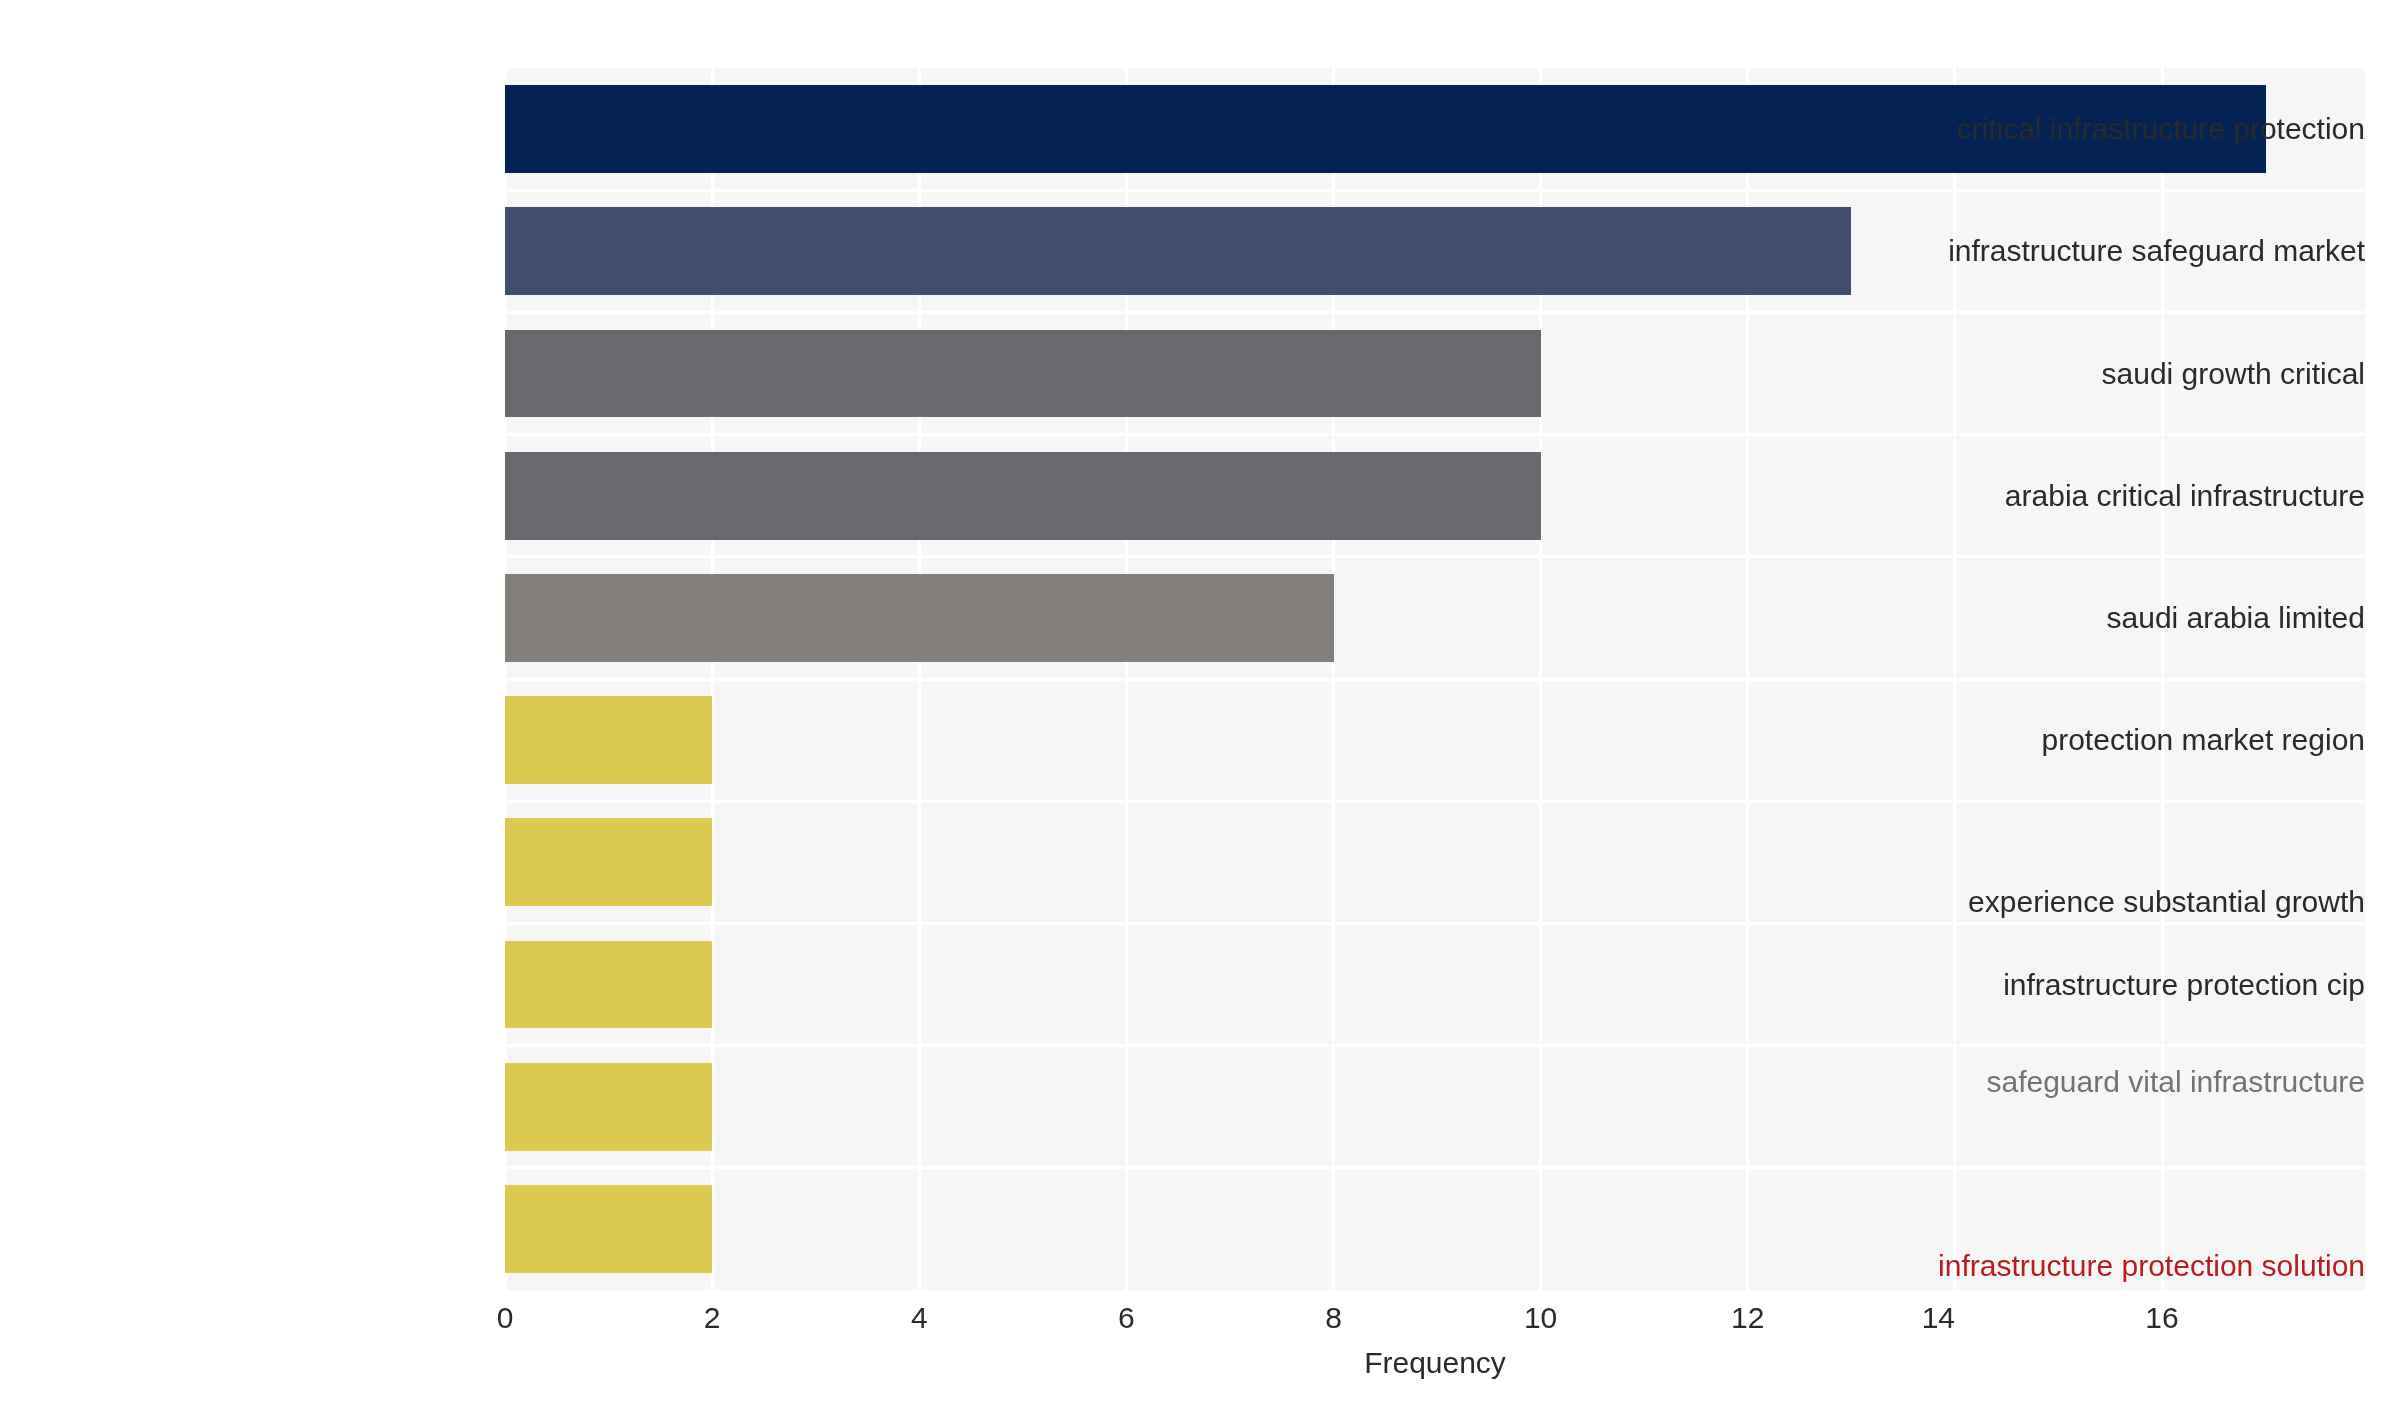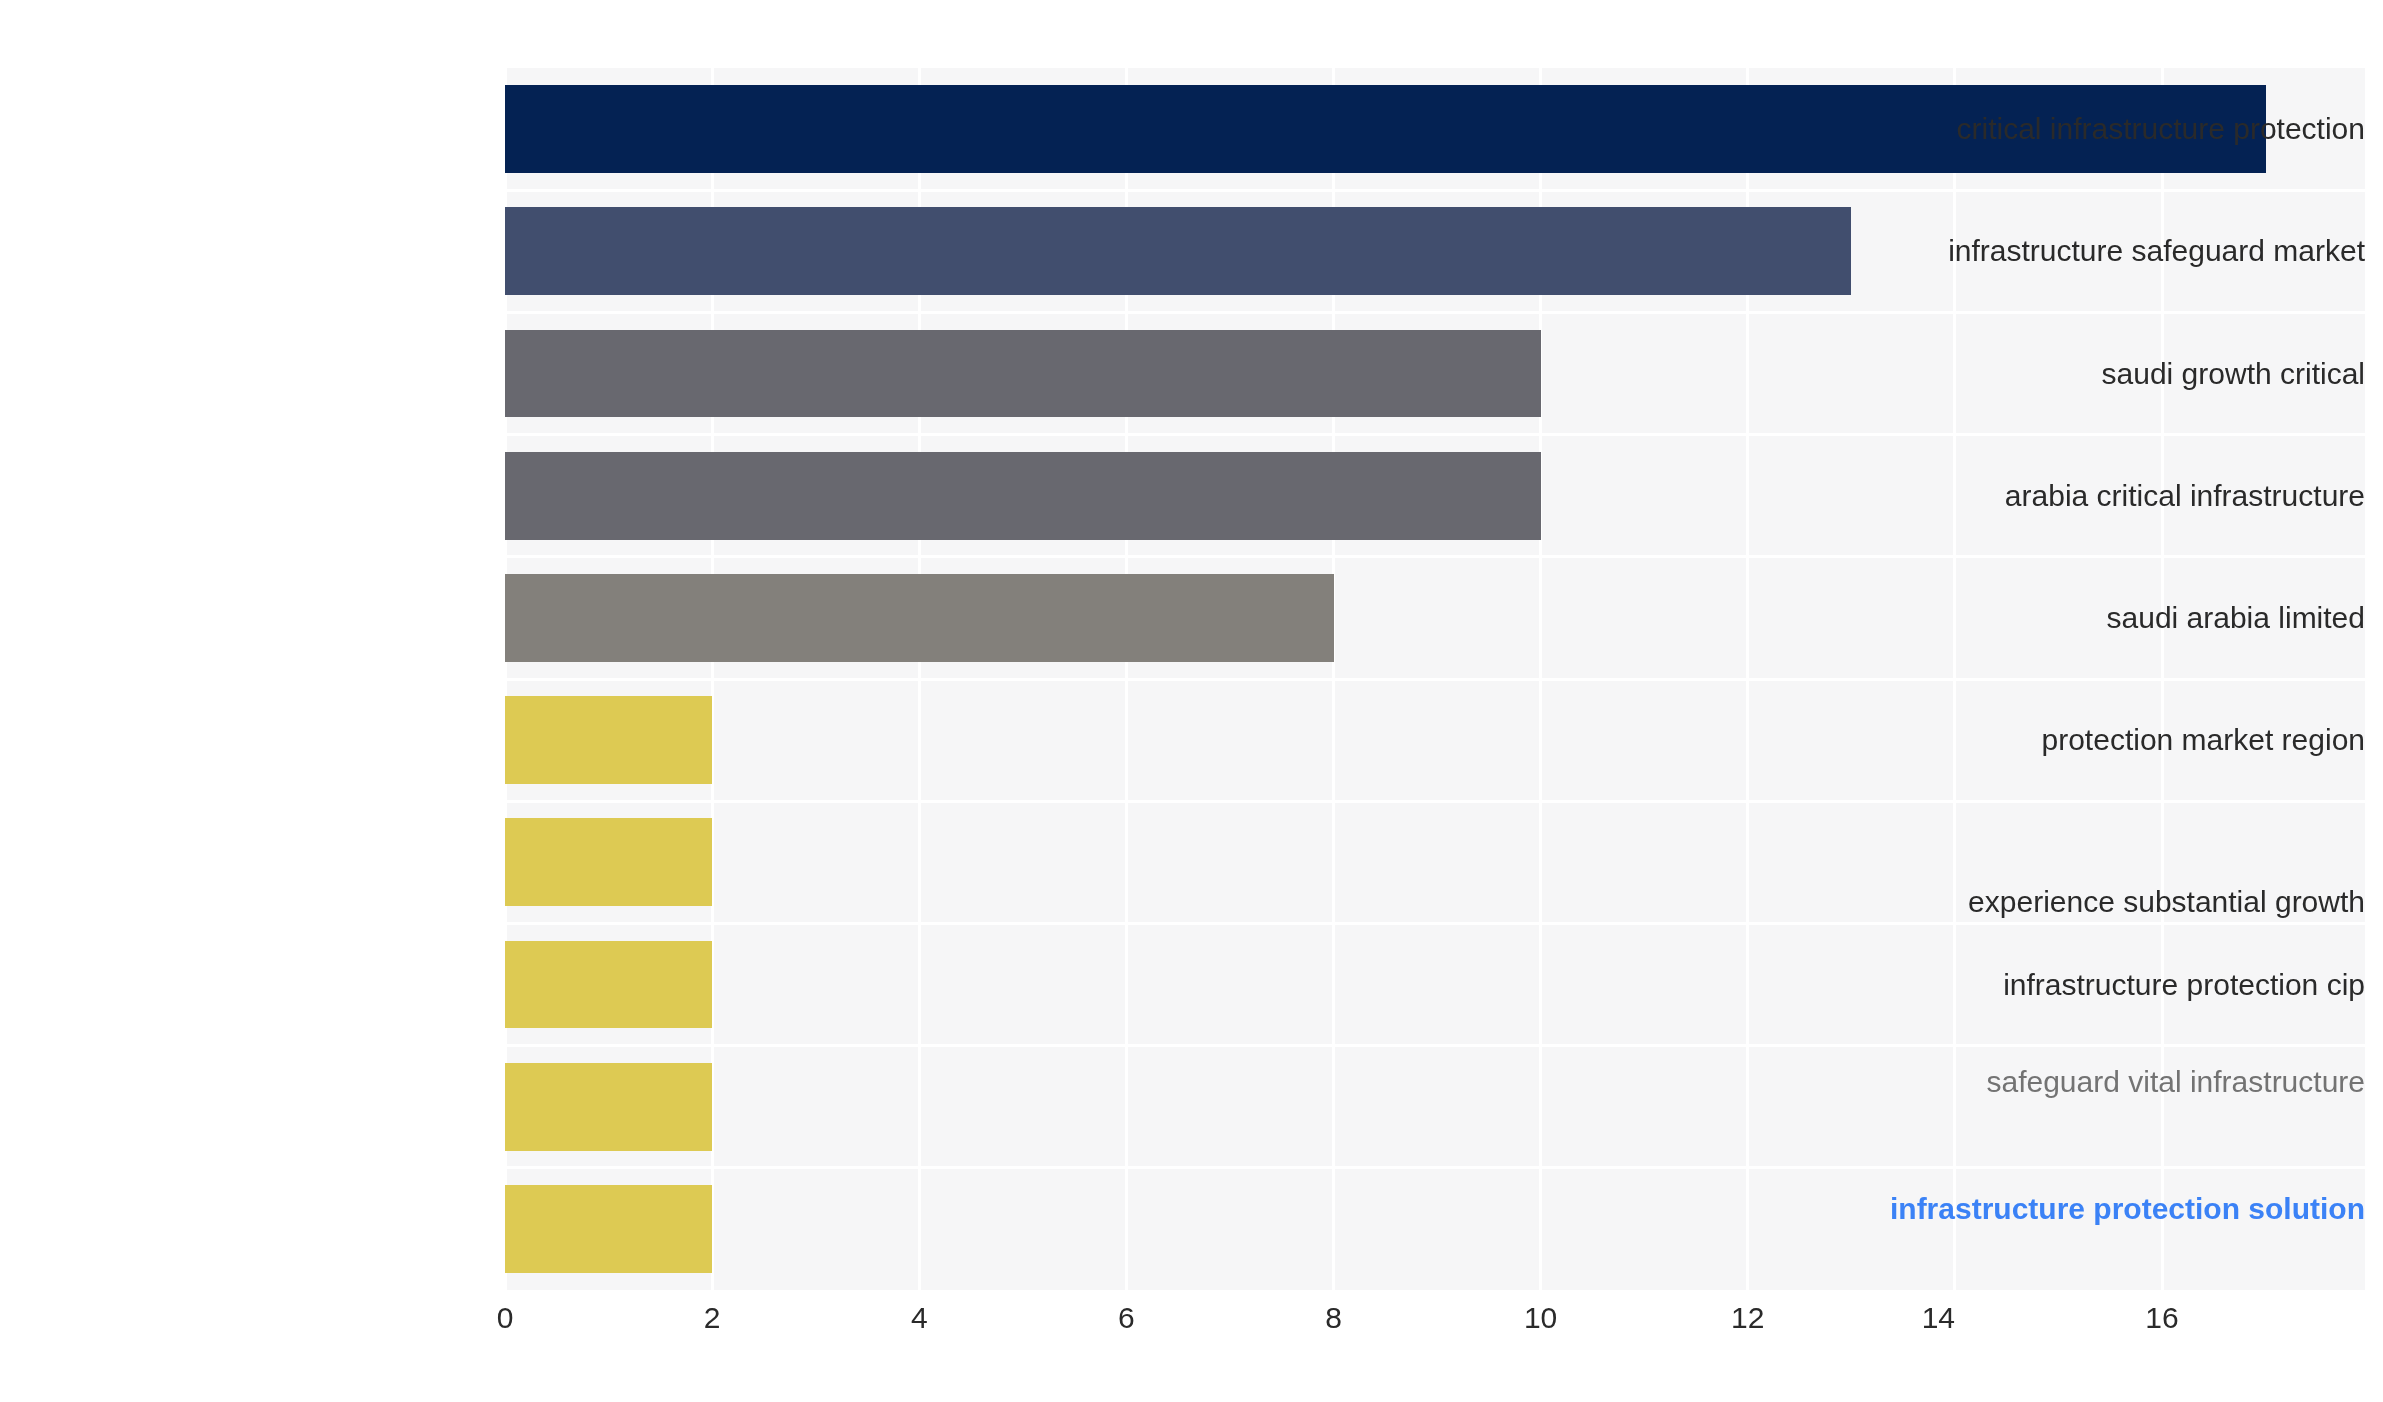--- a/index.html
+++ b/index.html
@@ -178,28 +178,29 @@
   <div id="ytick-labels">
       <div class="ytick-label" style="top: 112.1px; color: rgb(42, 42, 42);">critical infrastructure protection</div>
       <div class="ytick-label" style="top: 234.3px; color: rgb(42, 42, 42);">infrastructure safeguard market</div>
       <div class="ytick-label" style="top: 356.5px; color: rgb(42, 42, 42);">saudi growth critical</div>
       <div class="ytick-label" style="top: 478.7px; color: rgb(42, 42, 42);">arabia critical infrastructure</div>
       <div class="ytick-label" style="top: 600.9px; color: rgb(42, 42, 42);">saudi arabia limited</div>
       <div class="ytick-label" style="top: 723.1px; color: rgb(42, 42, 42);">protection market region</div>
       <div class="ytick-label" style="top: 845.3px; color: rgb(42, 42, 42); margin-top: 40px;">experience substantial growth</div>
       <div class="ytick-label" style="top: 967.5px; color: rgb(42, 42, 42);">infrastructure protection cip</div>
       <div class="ytick-label" style="top: 1065px; color: #737373;">safeguard vital infrastructure</div>
-      <div class="ytick-label" style="top: 1192px; color: #3b82f6; font-weight: bold;">infrastructure protection solution</div>
+      <div class="ytick-label" style="top: 1249px; color: #b91c1c;">infrastructure protection solution</div>
     </div>
   <div id="xtick-labels">
       <div class="xtick-label" style="left: 505px; color: rgb(42, 42, 42);">0</div>
       <div class="xtick-label" style="left: 712.127px; color: rgb(42, 42, 42);">2</div>
       <div class="xtick-label" style="left: 919.254px; color: rgb(42, 42, 42);">4</div>
       <div class="xtick-label" style="left: 1126.38px; color: rgb(42, 42, 42);">6</div>
       <div class="xtick-label" style="left: 1333.51px; color: rgb(42, 42, 42);">8</div>
       <div class="xtick-label" style="left: 1540.63px; color: rgb(42, 42, 42);">10</div>
       <div class="xtick-label" style="left: 1747.76px; color: rgb(42, 42, 42);">12</div>
       <div class="xtick-label" style="left: 1895px; color: rgb(42, 42, 42); text-align: right;">14</div>
       <div class="xtick-label" style="left: 2162.02px; color: rgb(42, 42, 42);">16</div>
     </div>
 
+  <div id="xaxis-title">Frequency</div>
 
 </div>
 
 </body></html>

